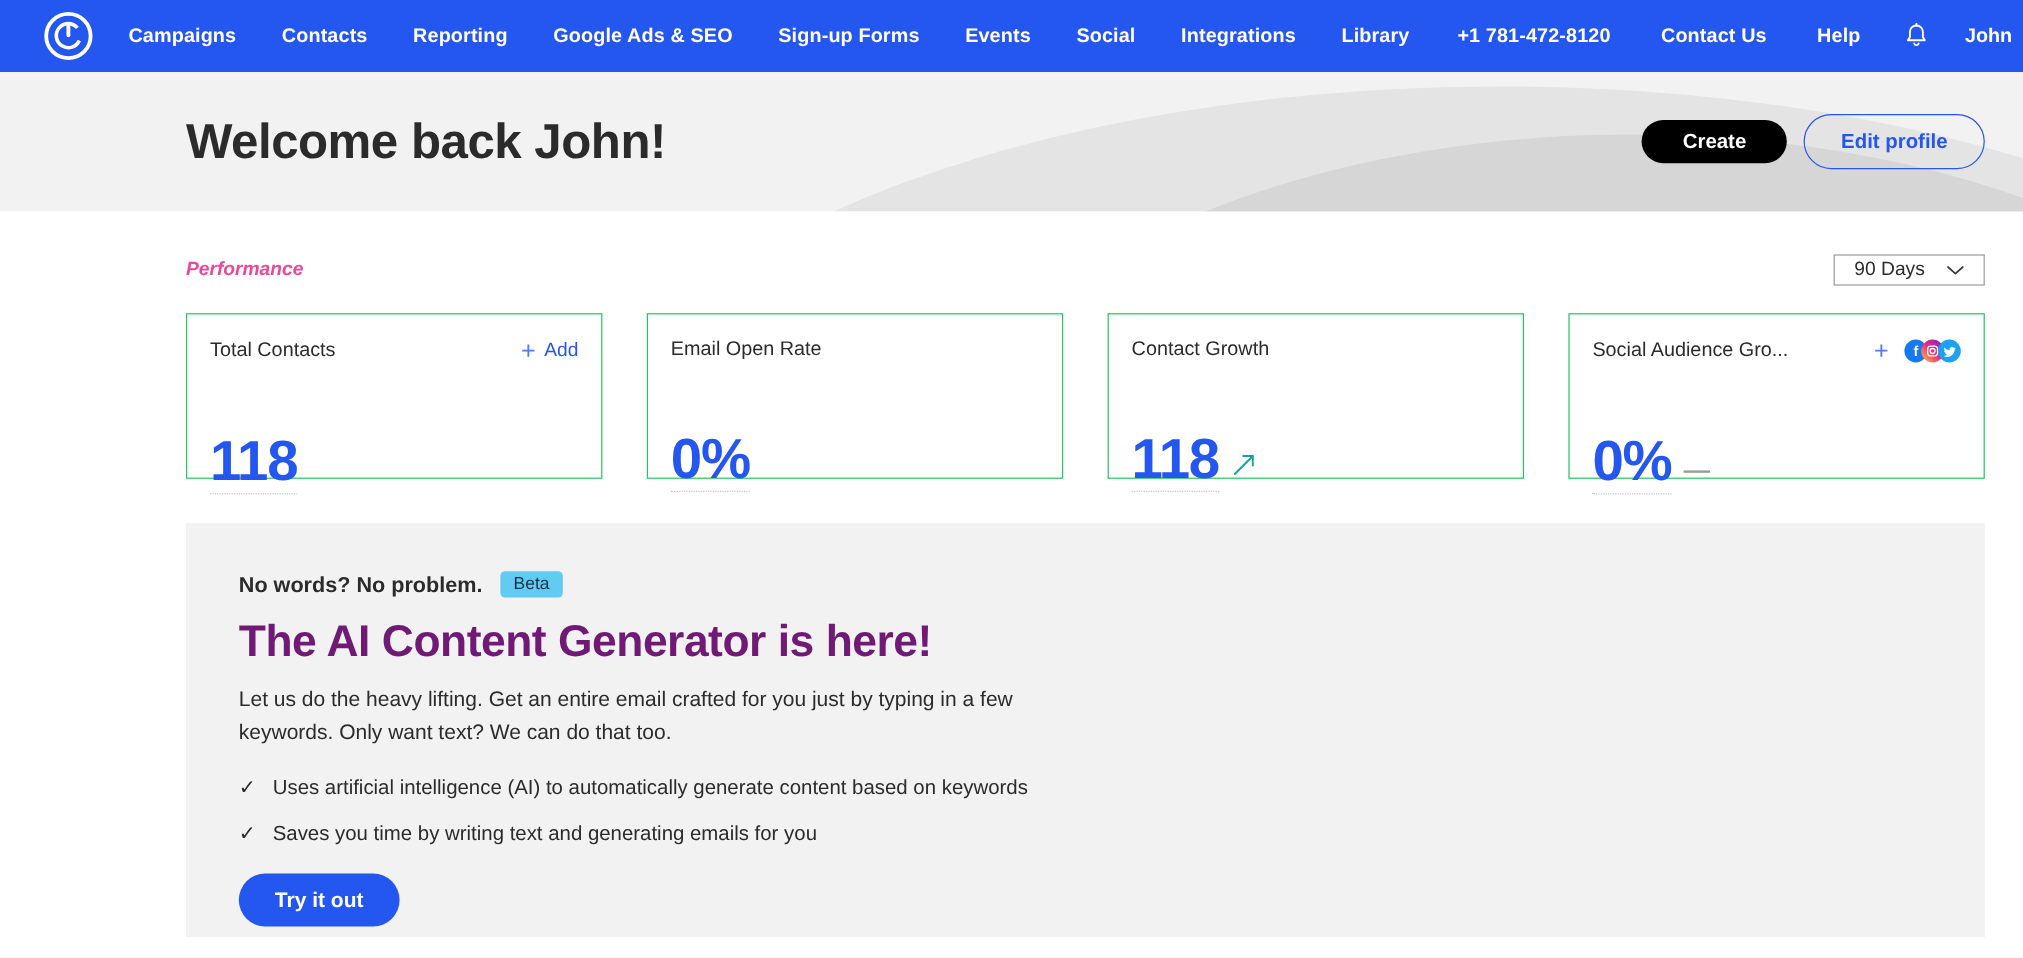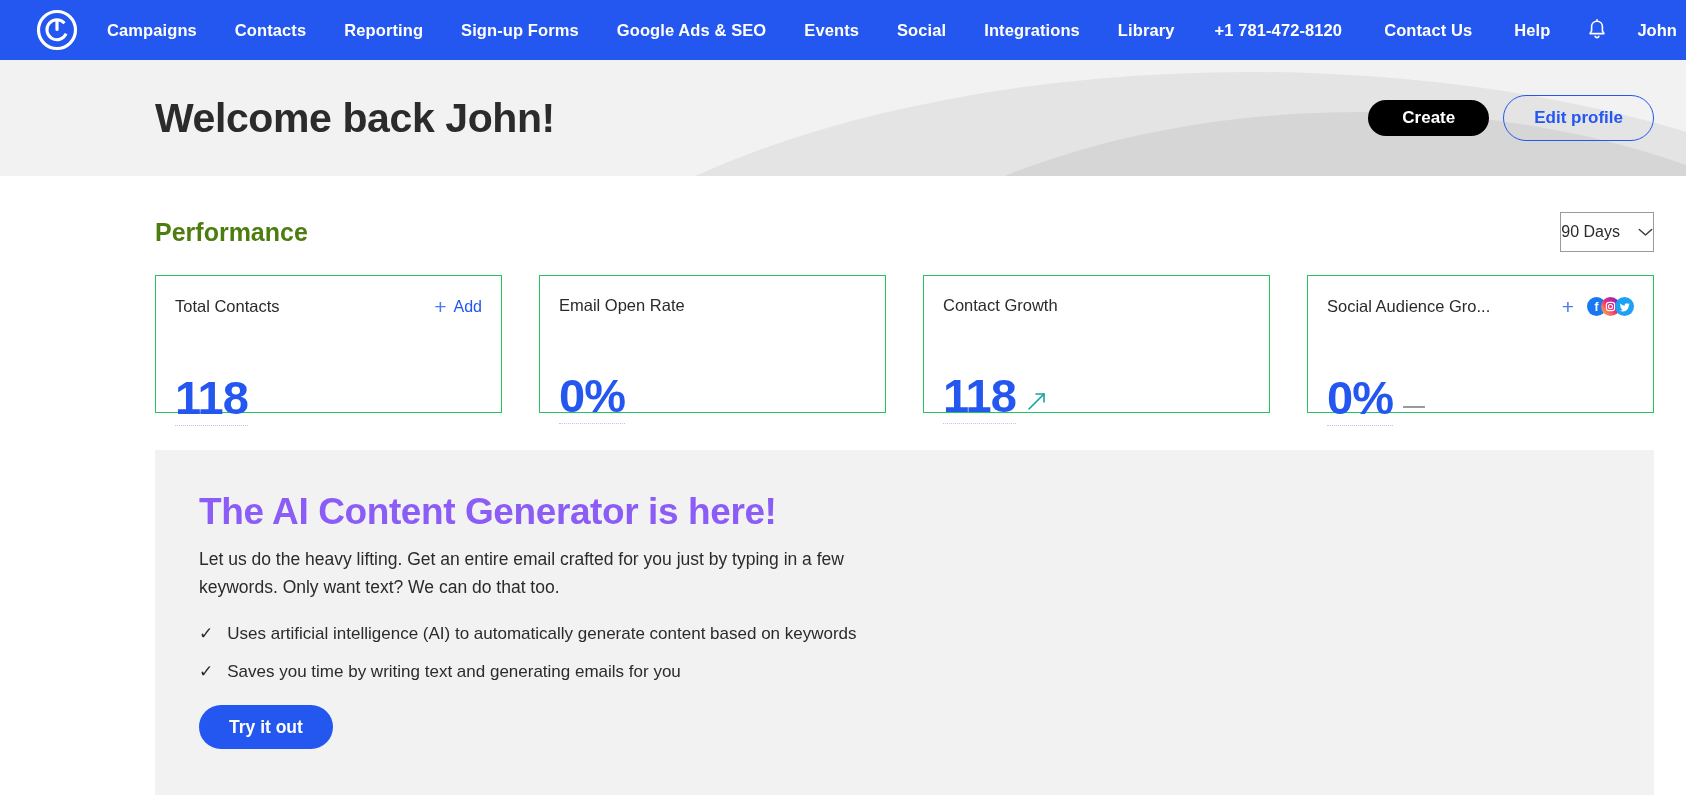--- a/index.html
+++ b/index.html
@@ -90,27 +90,27 @@
     border: 1.5px solid #2456f0; border-radius: 26px;
     font-family: inherit; font-size: 17px; font-weight: bold;
     padding: 0 30px; height: 46px; cursor: pointer;
   }
 
   
   .perf-head {
     display: flex; align-items: center;
     padding: 36px 32px 0 155px;
   }
-  .perf-title { font-size: 25px; font-weight: bold; color: #4d7c0f; }
+  .perf-title { font-size: 16px; font-weight: bold; color: #ec4899; font-style: italic; }
   .range-select {
     margin-left: auto;
     display: flex; align-items: center; gap: 18px;
     border: 1px solid #9a9a9a;
     background: #fff;
-    height: 40px; padding: 0 0;
+    height: 26px; padding: 0 16px;
     font-size: 16px; color: #2b2b2b;
     cursor: pointer;
   }
 
   
   .cards {
     display: flex; gap: 37px;
     padding: 23px 32px 0 155px;
   }
   .card {
@@ -163,22 +163,22 @@
     overflow: hidden;
   }
   .ai-left { padding: 40px 0 0 44px; width: 920px; }
   .eyebrow-row { display: flex; align-items: center; gap: 15px; }
   .eyebrow { font-size: 18px; font-weight: bold; color: #2b2b2b; }
   .beta-badge {
     background: #62cbf2; color: #14304a;
     font-size: 14.5px; padding: 3px 11px; border-radius: 4px;
   }
   .ai-h1 {
-    font-size: 37px; font-weight: bold; color: #8b5cf6;
-    margin-top: 1px; letter-spacing: -0.4px;
+    font-size: 37px; font-weight: bold; color: #701a75;
+    margin-top: 16px; letter-spacing: -0.4px;
   }
   .ai-p {
     font-size: 17.5px; color: #2b2b2b; line-height: 1.6;
     margin-top: 12px; max-width: 712px;
   }
   .ai-list { list-style: none; margin-top: 22px; }
   .ai-list li {
     display: flex; align-items: center; gap: 14px;
     font-size: 17px; color: #2b2b2b; margin-bottom: 17px;
   }
@@ -200,22 +200,22 @@
       <path d="M28.5 14.2a10 10 0 1 0 1.6 10.5" fill="none" stroke="#2456f0" stroke-width="5"></path>
       <path d="M28.5 14.2a10 10 0 1 0 1.6 10.5" fill="none" stroke="#ffffff" stroke-width="3"></path>
       <rect x="19.4" y="10" width="3.2" height="12" rx="1.6" fill="#ffffff"></rect>
     </svg>
   </div>
 
   <div class="nav-left">
     <div class="nav-link">Campaigns</div>
     <div class="nav-link">Contacts</div>
     <div class="nav-link">Reporting</div>
+    <div class="nav-link">Google Ads &amp; SEO</div>
     <div class="nav-link">Sign-up Forms</div>
-    <div class="nav-link">Google Ads &amp; SEO</div>
     <div class="nav-link">Events</div>
     <div class="nav-link">Social</div>
     <div class="nav-link">Integrations</div>
     <div class="nav-link">Library</div>
   </div>
 
   <div class="nav-right">
     <div class="nav-link">+1 781-472-8120</div>
     <div class="nav-link">Contact Us</div>
     <div class="nav-link">Help</div>
@@ -319,20 +319,24 @@
     </div>
     <div class="card-value-row">
       <div class="card-value">0%</div>
       <div class="trend-flat"></div>
     </div>
   </div>
 </div>
 
 <div class="ai-banner">
   <div class="ai-left">
+    <div class="eyebrow-row">
+      <div class="eyebrow">No words? No problem.</div>
+      <div class="beta-badge">Beta</div>
+    </div>
     <div class="ai-h1">The AI Content Generator is here!</div>
     <div class="ai-p">Let us do the heavy lifting. Get an entire email crafted for you just by typing in a few keywords. Only want text? We can do that too.</div>
     <ul class="ai-list">
       <li>
         <span class="check">✓</span>
         <span>Uses artificial intelligence (AI) to automatically generate content based on keywords</span>
       </li>
       <li>
         <span class="check">✓</span>
         <span>Saves you time by writing text and generating emails for you</span>

